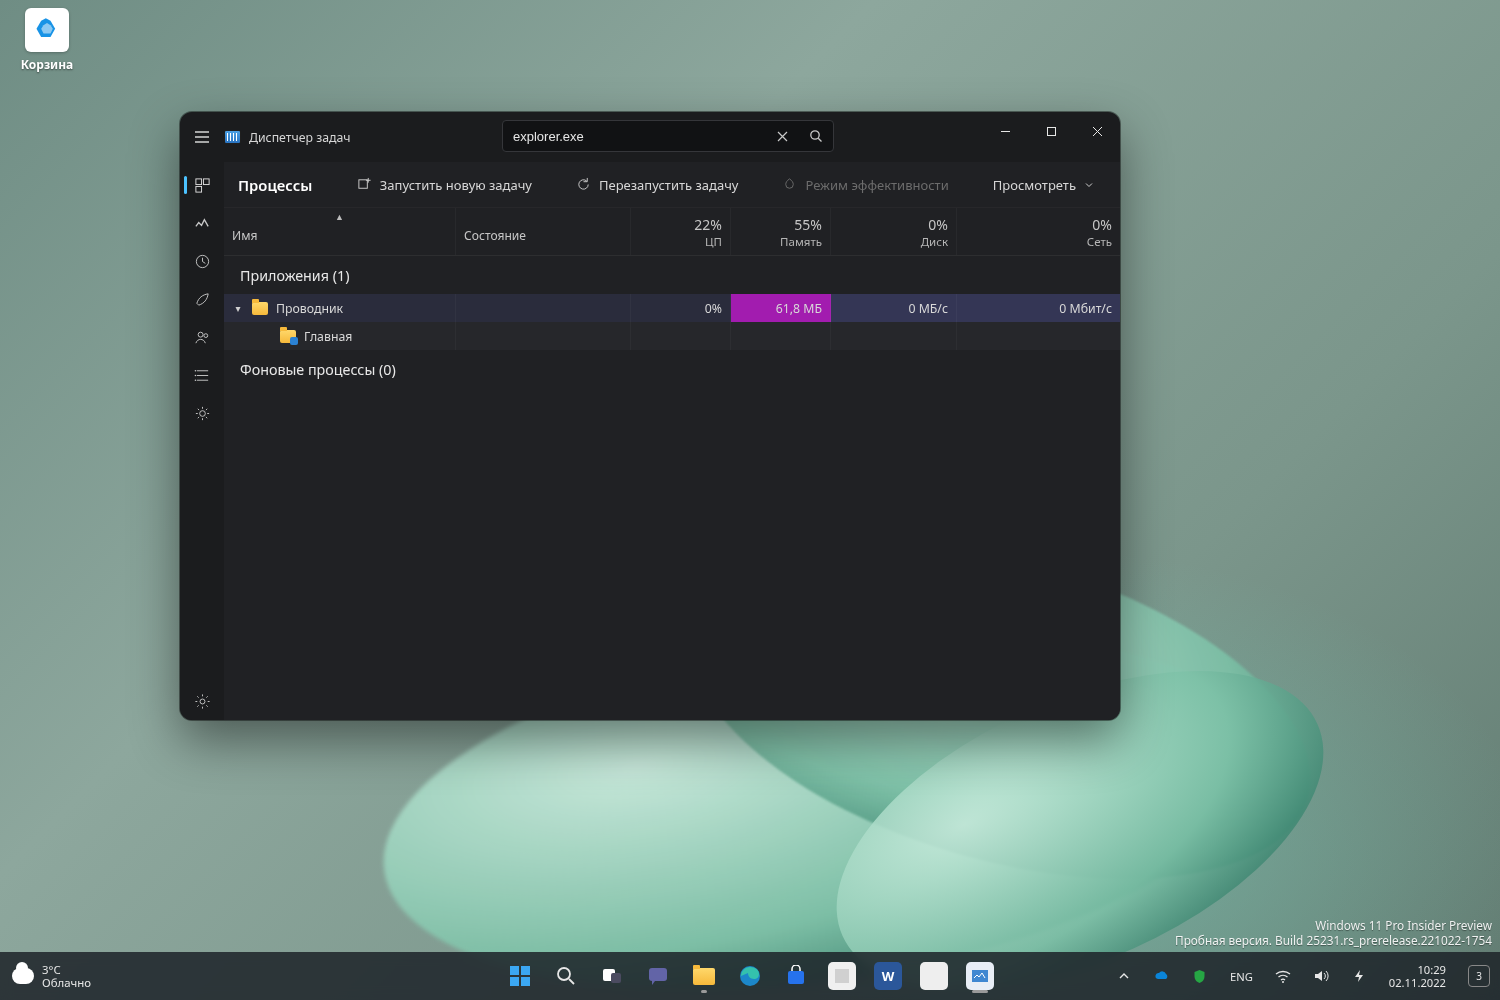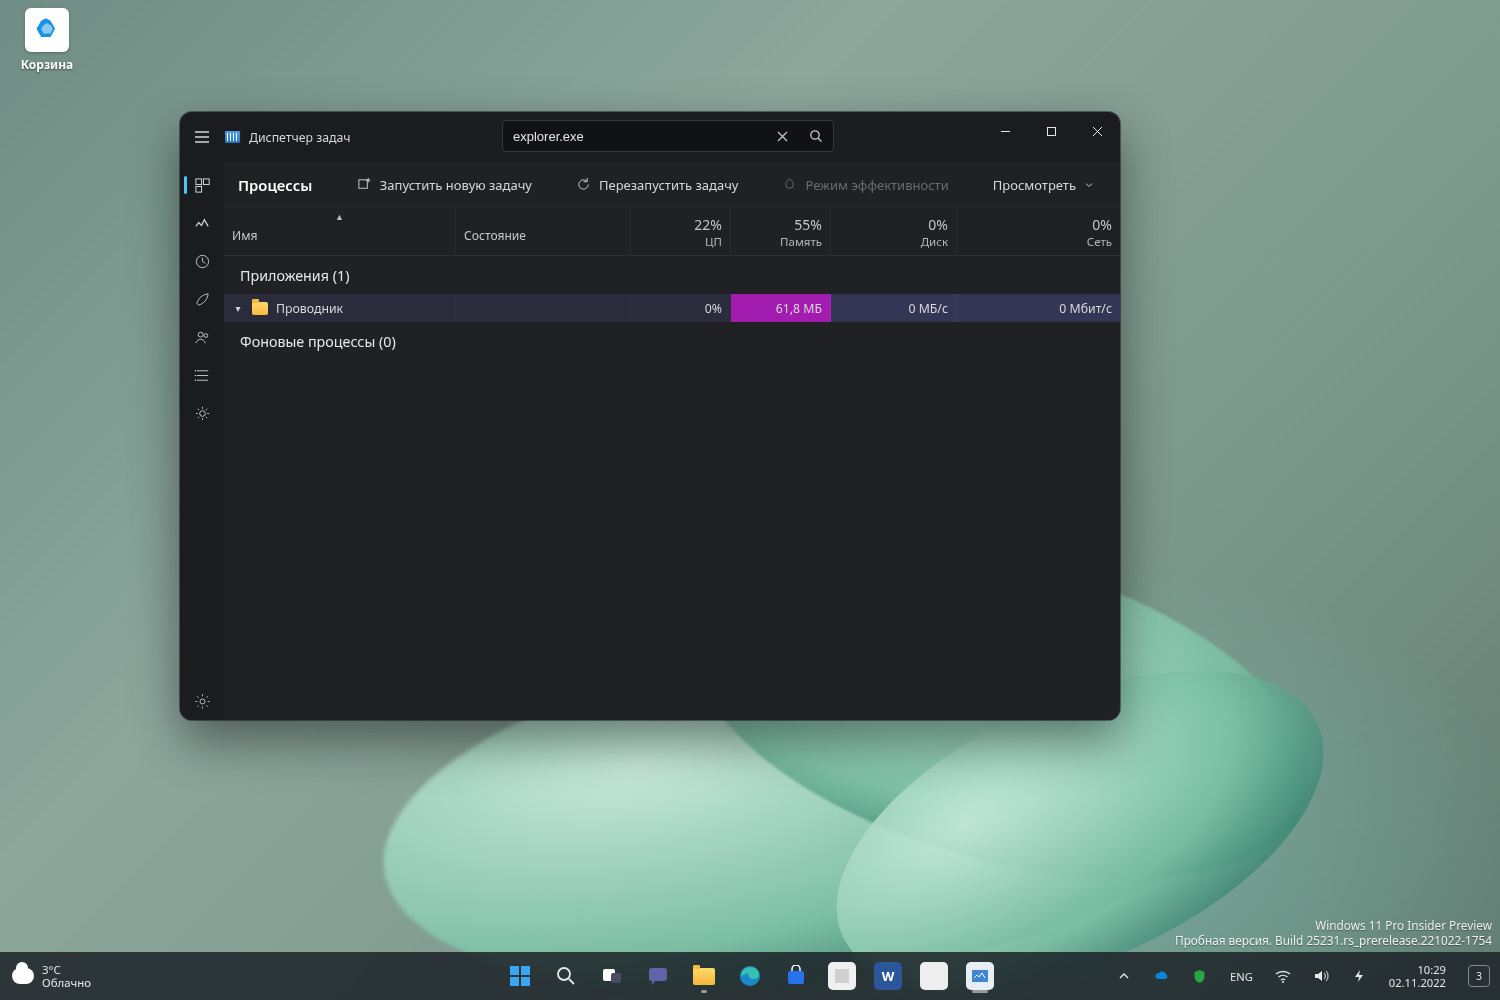--- a/index.html
+++ b/index.html
@@ -322,20 +322,31 @@
               <span class="folder-ic"></span>
               <span>Проводник</span>
             </div>
             <div class="c"></div>
             <div class="c num">0%</div>
             <div class="c num heat">61,8 МБ</div>
             <div class="c num heat2">0 МБ/с</div>
             <div class="c num heat2">0 Мбит/с</div>
           </div>
 
+          <div class="prow child">
+            <div class="c name">
+              <span class="folder-ic home"></span>
+              <span>Главная</span>
+            </div>
+            <div class="c"></div>
+            <div class="c num"></div>
+            <div class="c num"></div>
+            <div class="c num"></div>
+            <div class="c num"></div>
+          </div>
 
           <div class="group-row">Фоновые процессы (0)</div>
         </div>
       </div>
     </div>
   </div>
 
   <div class="taskbar">
     <div class="left">
       <div class="weather">

